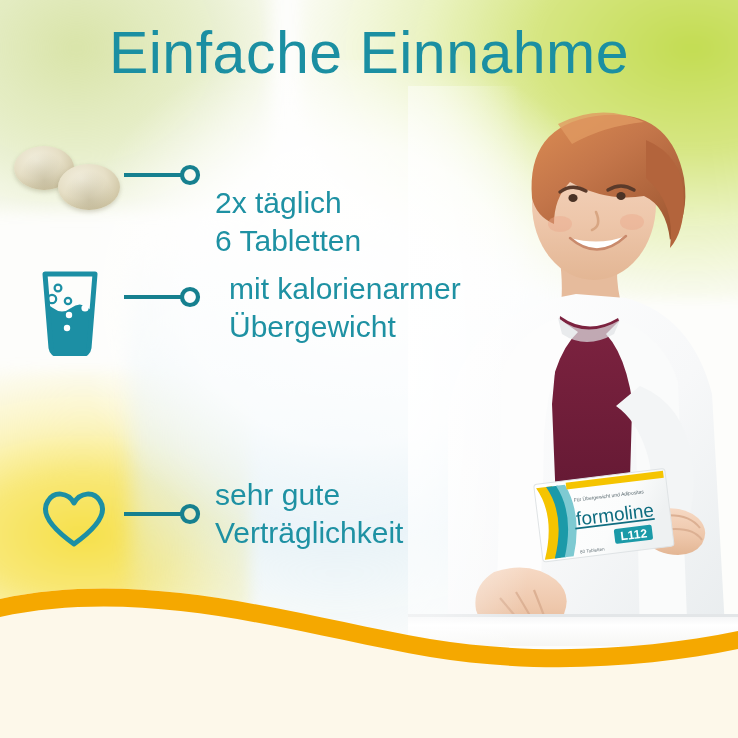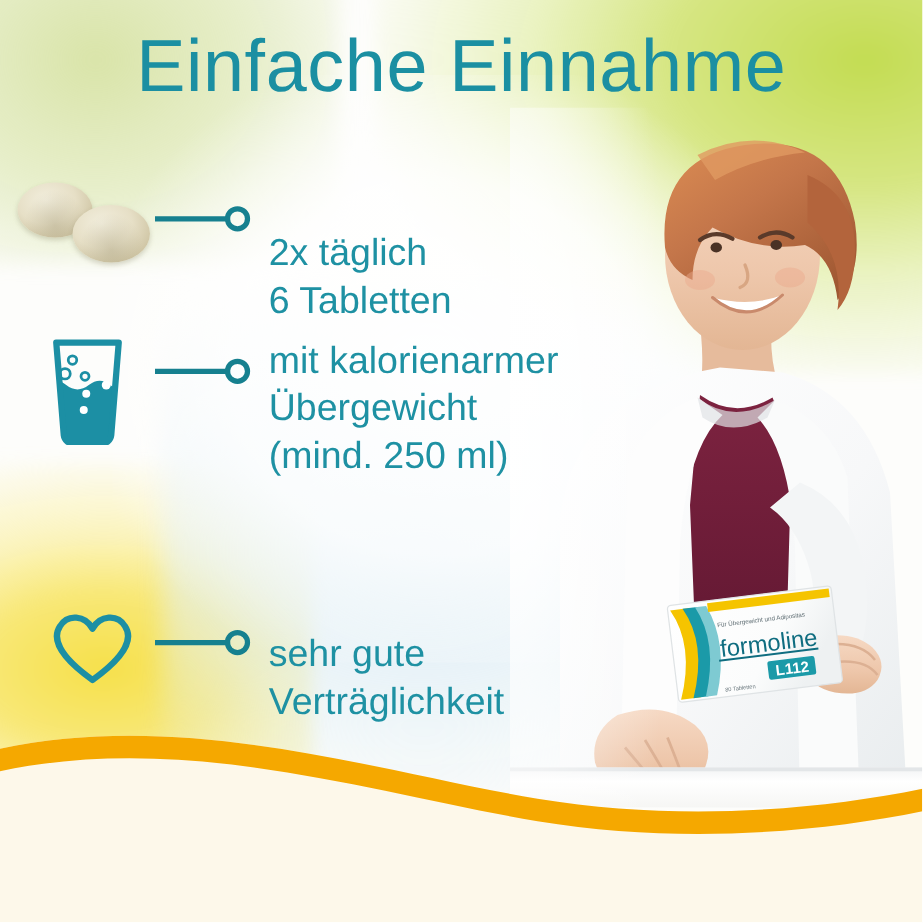--- a/index.html
+++ b/index.html
@@ -230,36 +230,36 @@
     </svg>
   </div>
 
   <div class="connector" style="left:124px;top:286px;">
     <svg width="80" height="22" viewBox="0 0 80 22" xmlns="http://www.w3.org/2000/svg">
       <line x1="0" y1="11" x2="58" y2="11" stroke="#16808f" stroke-width="4.2" stroke-linecap="round"></line>
       <circle cx="66" cy="11" r="8" fill="none" stroke="#16808f" stroke-width="4.2"></circle>
     </svg>
   </div>
 
-  <div class="row-text" style="left:215px;top:270px;"><span>mit kalorienarmer</span><br><span>Übergewicht</span><br><span>(mind. 250 ml)</span><br></div>
+  <div class="row-text" style="left:229px;top:270px;"><span>mit kalorienarmer</span><br><span>Übergewicht</span><br><br></div>
 
   <div class="icon-box" style="left:38px;top:488px;width:72px;height:62px;">
     <svg width="72" height="62" viewBox="0 0 72 62" xmlns="http://www.w3.org/2000/svg">
       <path d="M36 56 C 8 36 4 22 10 13 C 16 3 30 4 36 15 C 42 4 56 3 62 13 C 68 22 64 36 36 56 Z" fill="none" stroke="#1c8fa4" stroke-width="5" stroke-linejoin="round" stroke-linecap="round"></path>
     </svg>
   </div>
 
   <div class="connector" style="left:124px;top:503px;">
     <svg width="80" height="22" viewBox="0 0 80 22" xmlns="http://www.w3.org/2000/svg">
       <line x1="0" y1="11" x2="58" y2="11" stroke="#16808f" stroke-width="4.2" stroke-linecap="round"></line>
       <circle cx="66" cy="11" r="8" fill="none" stroke="#16808f" stroke-width="4.2"></circle>
     </svg>
   </div>
 
-  <div class="row-text" style="left:215px;top:505px;"><span>sehr gute</span><br><span>Verträglichkeit</span></div>
+  <div class="row-text" style="left:215px;top:476px;"><span>sehr gute</span><br><span>Verträglichkeit</span></div>
 
   <div class="wave-wrap">
     <svg width="738" height="185" viewBox="0 0 738 185" xmlns="http://www.w3.org/2000/svg">
       <path d="M0 46 C 150 14 300 64 430 86 C 540 104 650 96 738 78 L738 185 L0 185 Z" fill="#fdf8ea"></path>
       <path d="M0 46 C 150 14 300 64 430 86 C 540 104 650 96 738 78 L738 96 C 650 114 540 122 430 104 C 300 82 150 32 0 64 Z" fill="#f5a800"></path>
     </svg>
   </div>
 
 </div>
 

